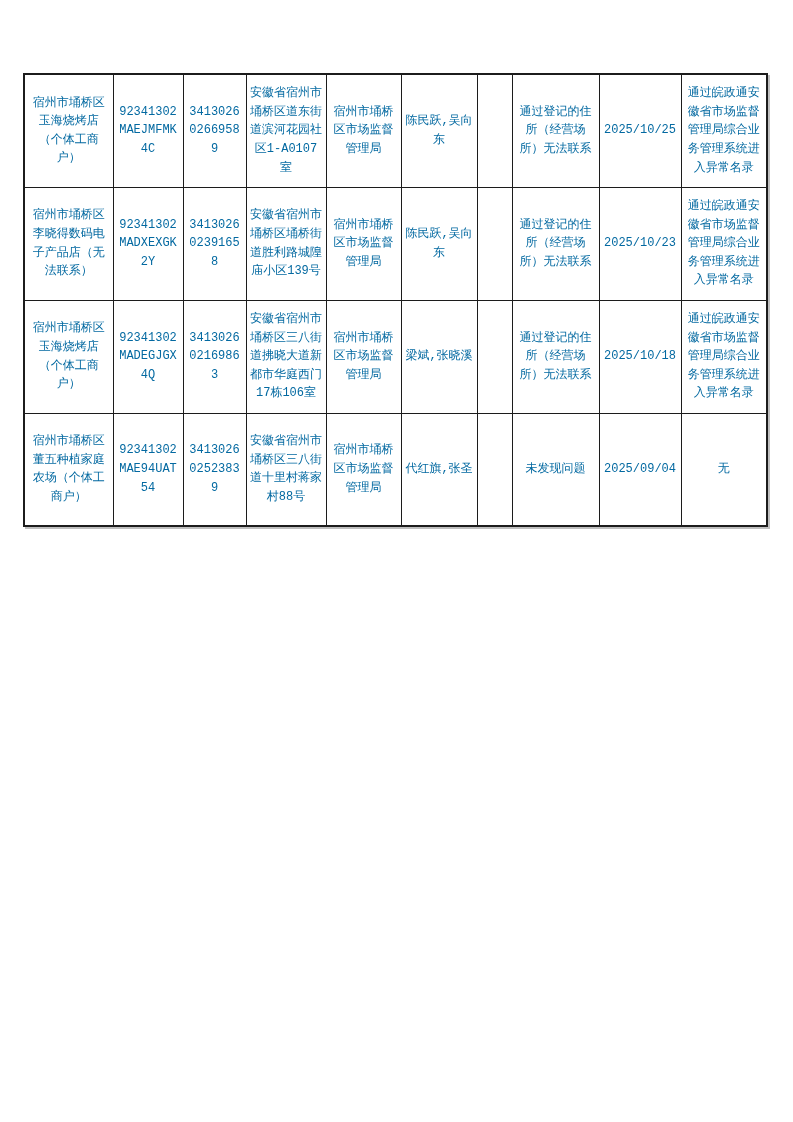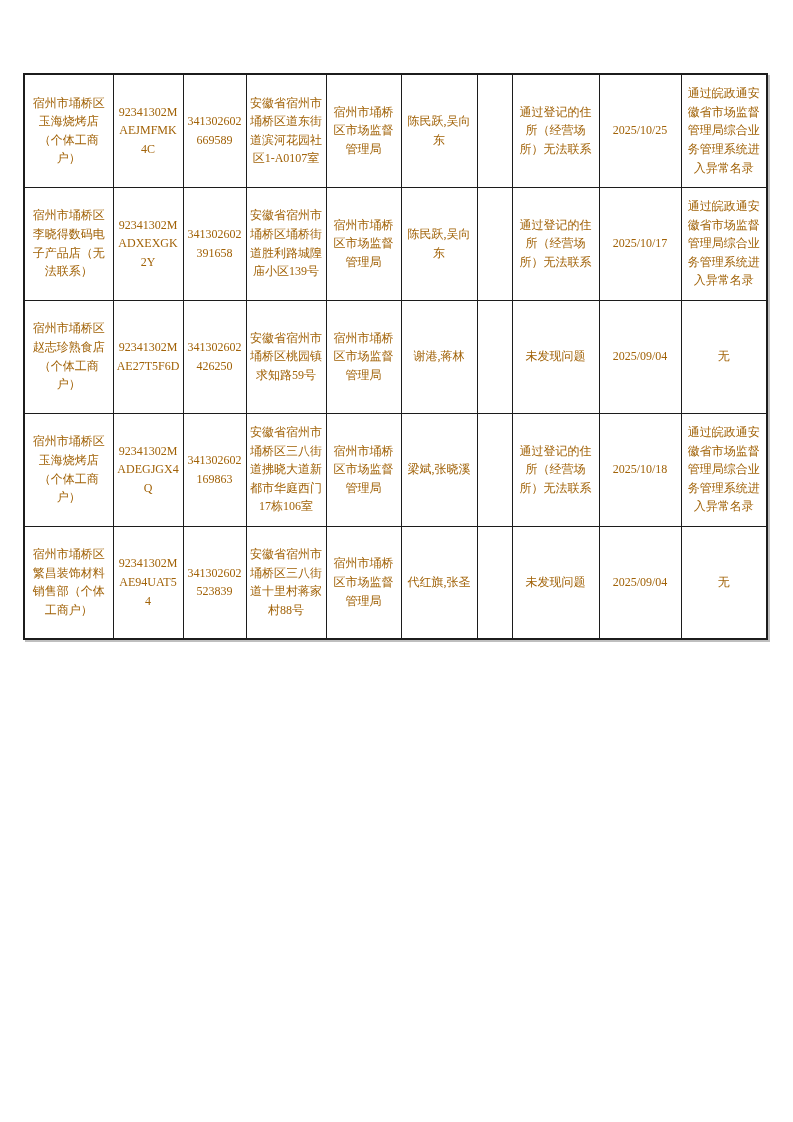--- a/index.html
+++ b/index.html
@@ -6,22 +6,22 @@
     margin: 0;
     padding: 0;
     background: #e8e8e8;
   }
   .page {
     position: relative;
     width: 793px;
     height: 1122px;
     background: #ffffff;
     overflow: hidden;
-    font-family: Liberation Serif, serif;
-    color: #a16207;
+    font-family: Liberation Mono, monospace;
+    color: #0369a1;
   }
   table.inspection {
     position: absolute;
     left: 23px;
     top: 73px;
     width: 743px;
     border-collapse: collapse;
     table-layout: fixed;
     border: 2px solid #1c1c1c;
     box-shadow: 2px 2px 0 rgba(0,0,0,0.25);
@@ -73,49 +73,37 @@
         </tr>
         <tr>
           <td>宿州市埇桥区李晓得数码电子产品店（无法联系）</td>
           <td>92341302MADXEXGK2Y</td>
           <td>341302602391658</td>
           <td>安徽省宿州市埇桥区埇桥街道胜利路城隍庙小区139号</td>
           <td>宿州市埇桥区市场监督管理局</td>
           <td>陈民跃,吴向东</td>
           <td></td>
           <td>通过登记的住所（经营场所）无法联系</td>
-          <td>2025/10/17</td>
+          <td>2025/10/23</td>
           <td>通过皖政通安徽省市场监督管理局综合业务管理系统进入异常名录</td>
-        </tr>
-        <tr>
-          <td>宿州市埇桥区赵志珍熟食店（个体工商户）</td>
-          <td>92341302MAE27T5F6D</td>
-          <td>341302602426250</td>
-          <td>安徽省宿州市埇桥区桃园镇求知路59号</td>
-          <td>宿州市埇桥区市场监督管理局</td>
-          <td>谢港,蒋林</td>
-          <td></td>
-          <td>未发现问题</td>
-          <td>2025/09/04</td>
-          <td>无</td>
         </tr>
         <tr>
           <td>宿州市埇桥区玉海烧烤店（个体工商户）</td>
           <td>92341302MADEGJGX4Q</td>
           <td>341302602169863</td>
           <td>安徽省宿州市埇桥区三八街道拂晓大道新都市华庭西门17栋106室</td>
           <td>宿州市埇桥区市场监督管理局</td>
           <td>梁斌,张晓溪</td>
           <td></td>
           <td>通过登记的住所（经营场所）无法联系</td>
           <td>2025/10/18</td>
           <td>通过皖政通安徽省市场监督管理局综合业务管理系统进入异常名录</td>
         </tr>
         <tr>
-          <td>宿州市埇桥区繁昌装饰材料销售部（个体工商户）</td>
+          <td>宿州市埇桥区董五种植家庭农场（个体工商户）</td>
           <td>92341302MAE94UAT54</td>
           <td>341302602523839</td>
           <td>安徽省宿州市埇桥区三八街道十里村蒋家村88号</td>
           <td>宿州市埇桥区市场监督管理局</td>
           <td>代红旗,张圣</td>
           <td></td>
           <td>未发现问题</td>
           <td>2025/09/04</td>
           <td>无</td>
         </tr>

